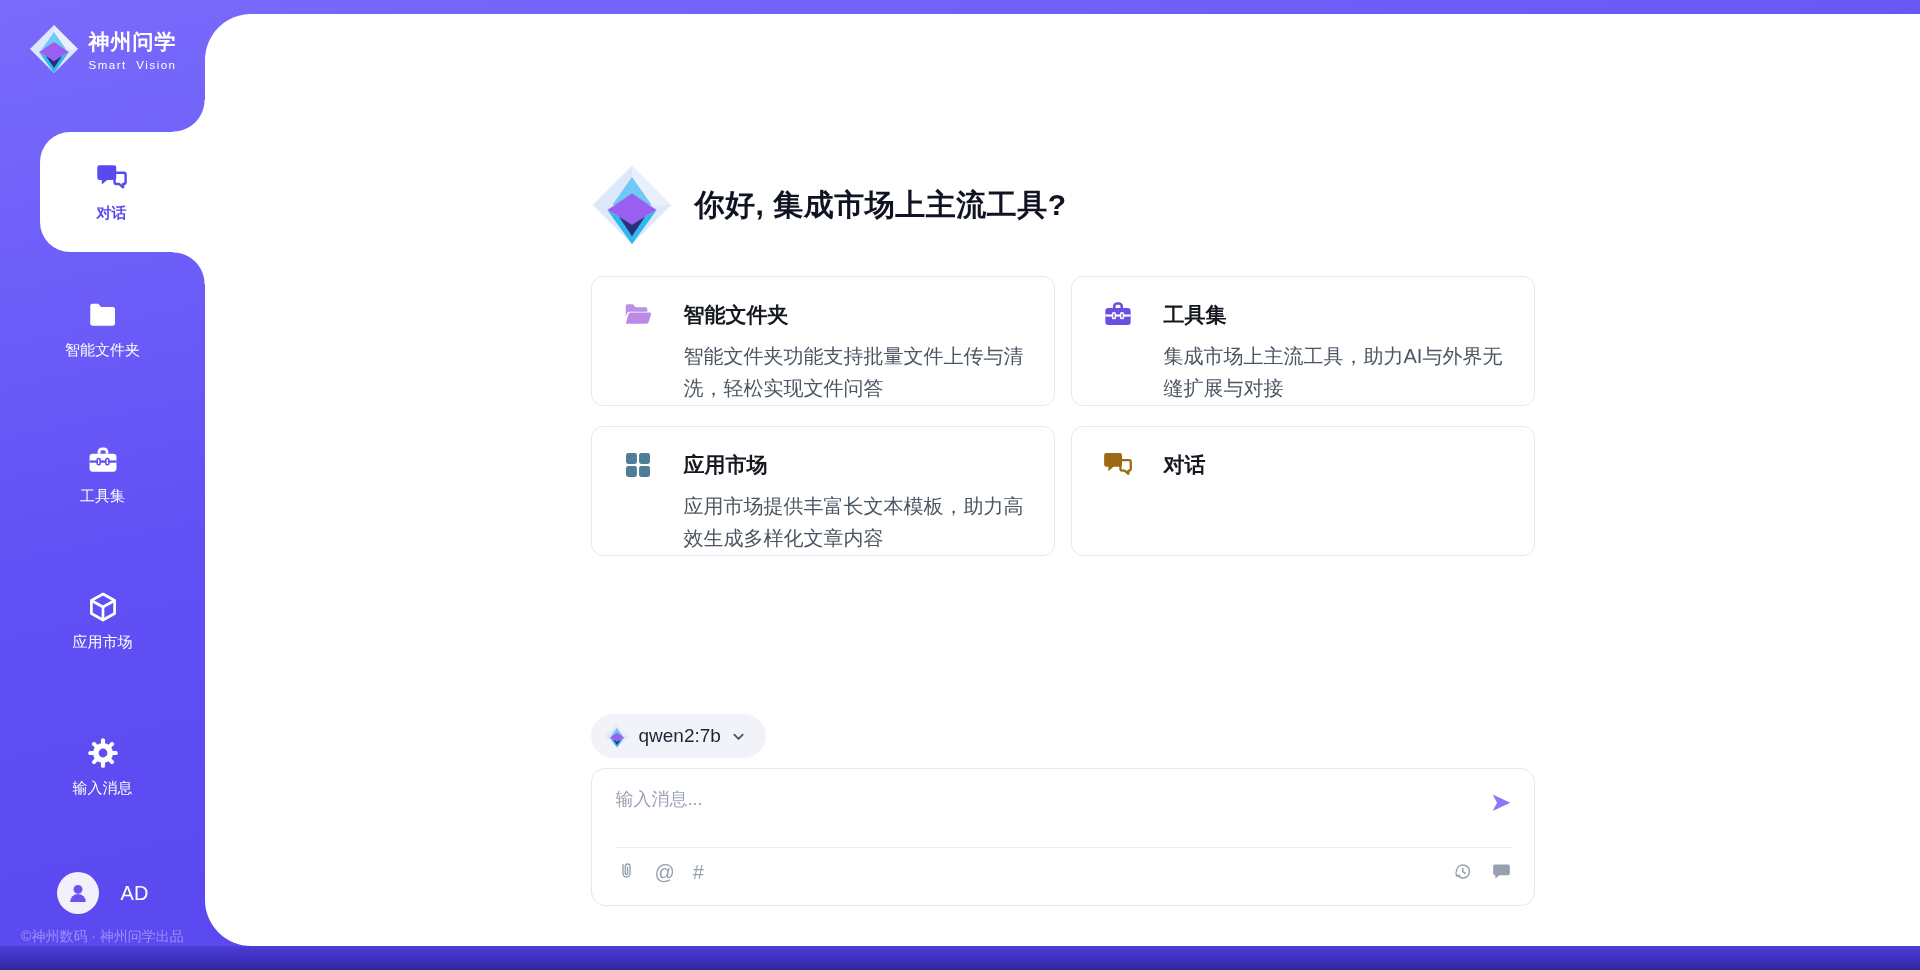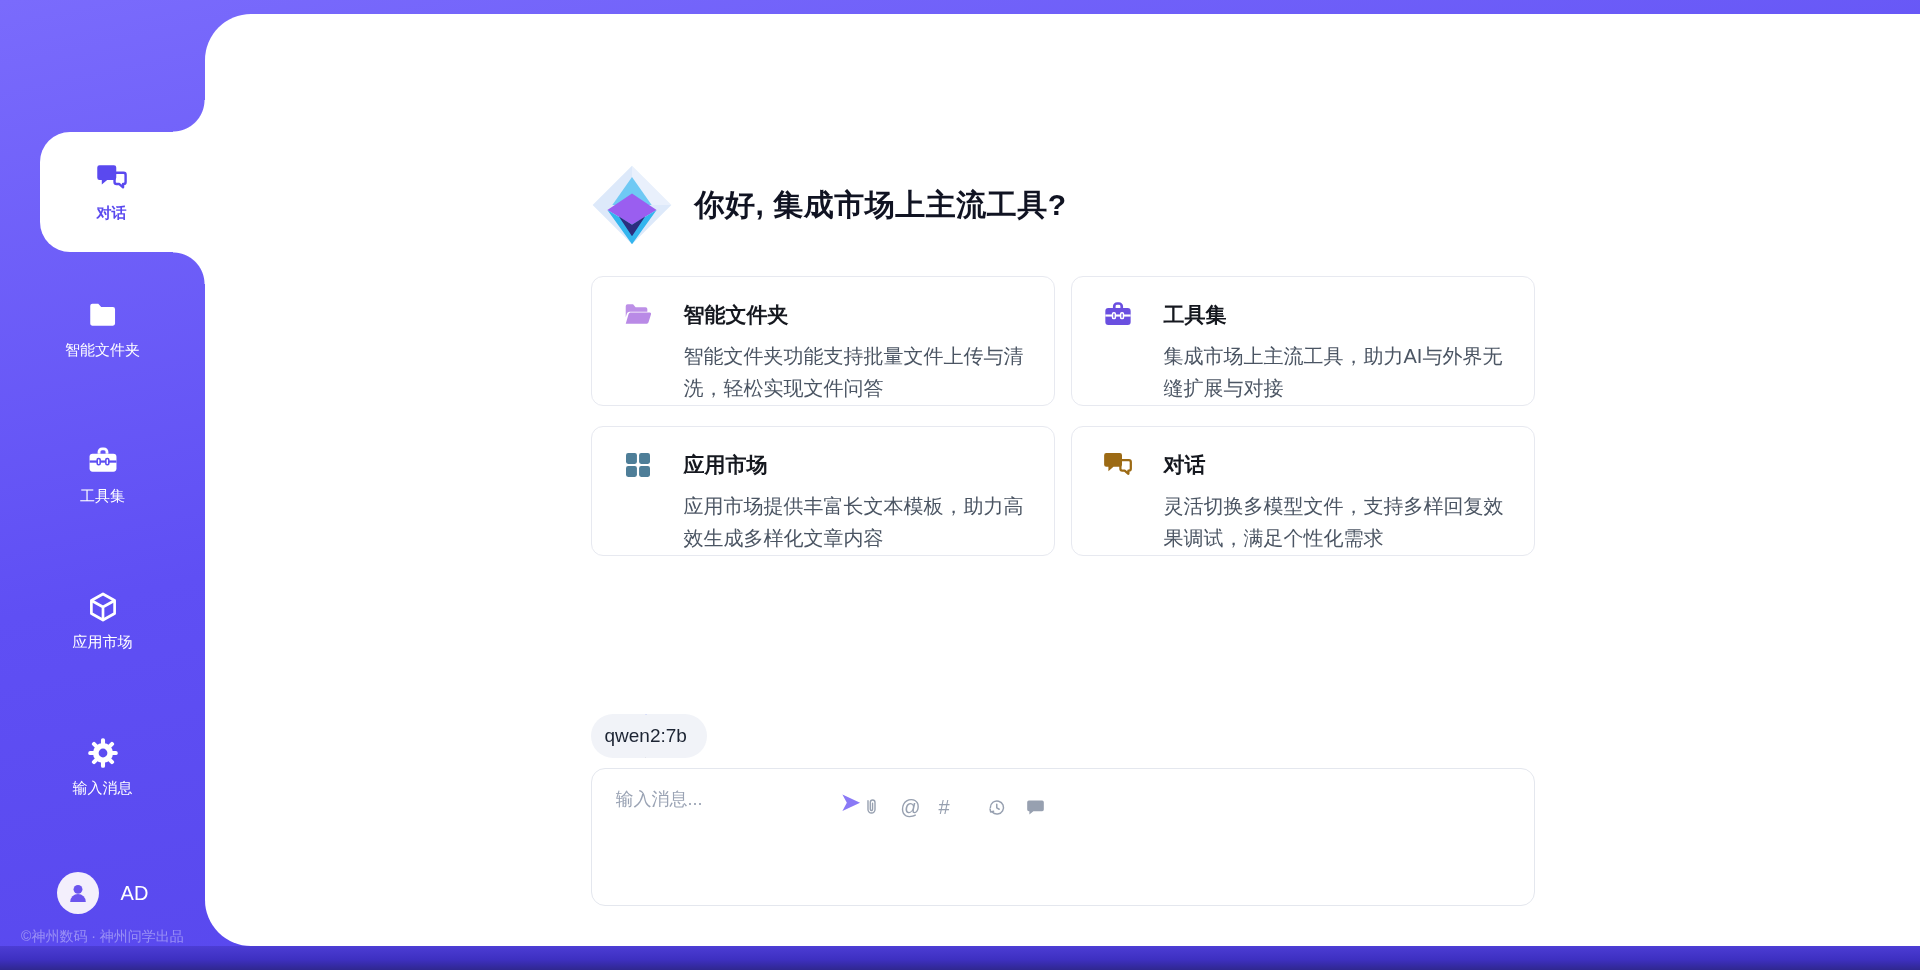--- a/index.html
+++ b/index.html
@@ -44,25 +44,25 @@
   .card{width:464px;height:130px;background:#fff;border:1px solid #e7e9f0;border-radius:12px;padding:22px 24px 0 30px;cursor:pointer;}
   .card-head{display:flex;align-items:center;gap:30px;}
   .card-head svg{width:32px;height:32px;flex:none;}
   .card-title{font-size:21px;font-weight:700;color:#15181f;}
   .card-desc{margin-top:9px;margin-left:62px;font-size:20px;line-height:1.62;color:#4b5563;}
   .card.c1 .card-head svg{color:#b98ae6;}
   .card.c2 .card-head svg{color:#6a4fe0;--cut:#ffffff;}
   .card.c3 .card-head svg{color:#4e7e98;}
   .card.c4 .card-head svg{color:#9c6a14;}
   
-  .model-pill{margin-top:158px;display:inline-flex;align-items:center;gap:10px;height:44px;padding:0 20px 0 14px;background:#f1f3f8;border-radius:22px;cursor:pointer;flex-direction:column;}
+  .model-pill{margin-top:158px;display:inline-flex;align-items:center;gap:10px;height:44px;padding:0 20px 0 14px;background:#f1f3f8;border-radius:22px;cursor:pointer;}
   .model-pill svg.dm{width:24px;height:24px;}
   .model-label{font-size:19px;color:#1c2433;}
   .model-pill svg.ch{width:15px;height:15px;color:#4b5563;}
-  .composer{margin-top:10px;width:944px;height:138px;border:1.5px solid #e4e7ee;border-radius:14px;background:#fff;padding:14px 22px 10px 24px;display:flex;flex-direction:row;}
+  .composer{margin-top:10px;width:944px;height:138px;border:1.5px solid #e4e7ee;border-radius:14px;background:#fff;padding:14px 22px 10px 24px;display:flex;flex-direction:column;}
   .composer-top{display:flex;align-items:flex-start;height:66px;}
   .msg-input{flex:1;border:none;outline:none;resize:none;font-family:inherit;font-size:18px;color:#3c4356;height:60px;padding-top:4px;background:transparent;}
   .msg-input::placeholder{color:#9aa3b4;}
   .send-btn{flex:none;font-size:26px;line-height:1;color:#8a79f6;cursor:pointer;margin-top:6px;user-select:none;}
   .divider{height:1px;background:#ebeef3;}
   .composer-bar{display:flex;align-items:center;gap:18px;height:48px;color:#97a0b0;}
   .tb-icon{width:21px;height:21px;color:#97a0b0;cursor:pointer;}
   .tb-glyph{font-size:20px;font-weight:500;cursor:pointer;line-height:1;}
   .bar-spacer{flex:1;}
   .hidden-defs{position:absolute;width:0;height:0;overflow:hidden;}
@@ -124,20 +124,29 @@
   </symbol>
   <symbol id="sym-person" viewBox="0 0 24 24">
     <circle cx="12" cy="8.6" r="4.1" fill="currentColor"></circle>
     <path d="M4.8 20.2a7.2 7.2 0 0 1 14.4 0z" fill="currentColor"></path>
   </symbol>
 </svg>
 
 <div class="app">
 
   <aside class="sidebar">
+    <div class="logo">
+      <svg>
+          <use href="#sym-diamond"></use>
+        </svg>
+      <div>
+        <div class="logo-name">神州问学</div>
+        <div class="logo-sub">Smart Vision</div>
+      </div>
+    </div>
 
     <div class="nav-item active">
       <span class="curve top"></span>
       <span class="curve bottom"></span>
       <svg>
           <use href="#sym-chat"></use>
         </svg>
       <span class="nav-label">对话</span>
     </div>
 
@@ -222,21 +231,20 @@
           <div class="card-desc">应用市场提供丰富长文本模板，助力高效生成多样化文章内容</div>
         </div>
 
         <div class="card c4">
           <div class="card-head">
             <svg>
                 <use href="#sym-chat"></use>
               </svg>
             <span class="card-title">对话</span>
           </div>
-          <div class="card-desc">灵活切换多模型文件，支持多样回复效果调试，满足个性化需求</div>
         </div>
       </div>
 
       <div>
         <div class="model-pill">
           <svg class="dm">
               <use href="#sym-diamond"></use>
             </svg>
           <span class="model-label">qwen2:7b</span>
           <svg class="ch" viewBox="0 0 16 16">

